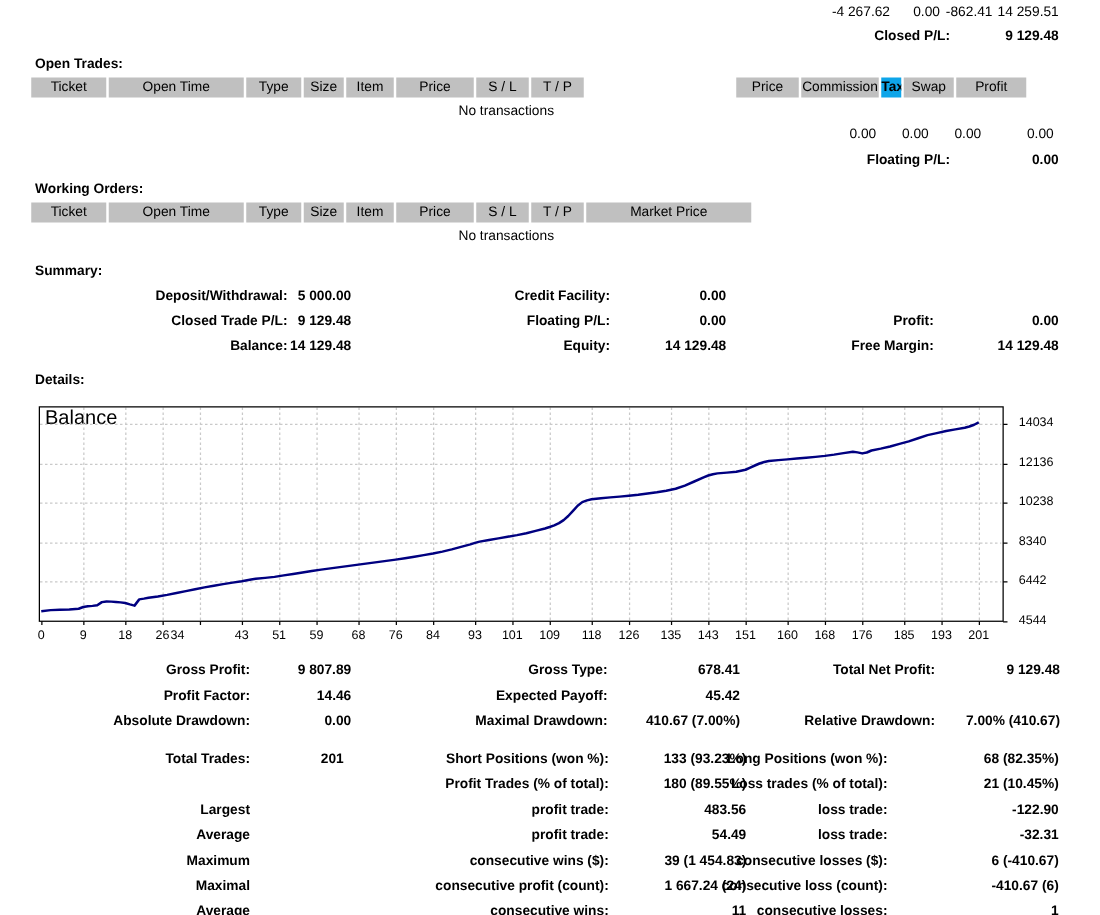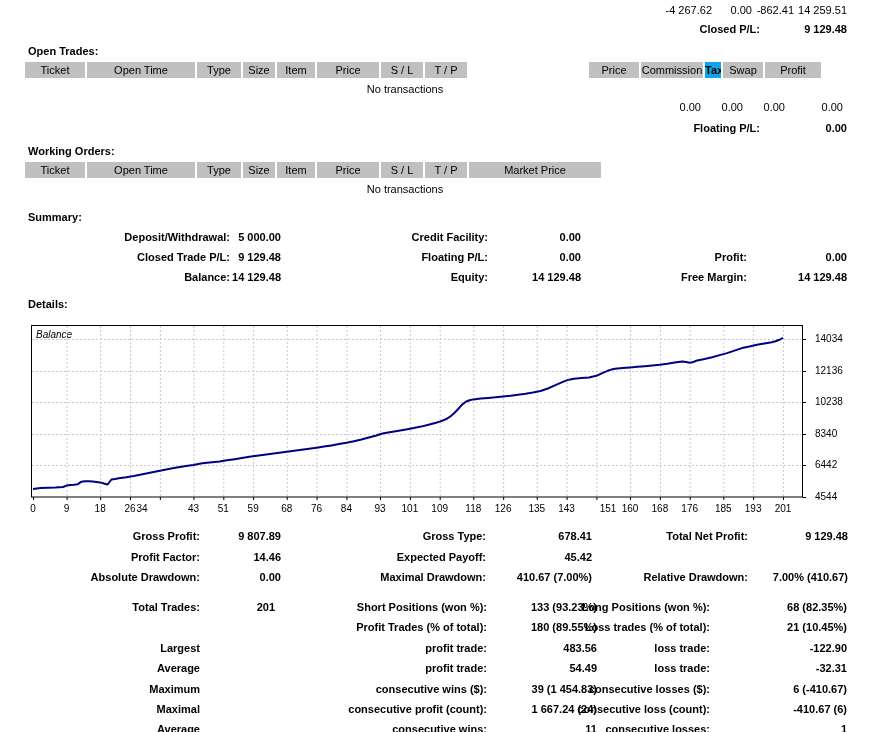--- a/index.html
+++ b/index.html
@@ -8,21 +8,21 @@
   .abs{position:absolute;white-space:nowrap;line-height:13px;}
   .b{font-weight:bold;}
   .heading{font-weight:bold;}
   .hrow{position:absolute;display:flex;}
   .hcell{height:16px;line-height:16px;text-align:center;background:#c0c0c0;margin-right:2px;
          overflow:hidden;font-size:11px;}
   .hcell.gap{background:transparent;}
   .notrans{position:absolute;left:25px;width:760px;text-align:center;line-height:13px;}
   .xlab,.ylab{position:absolute;font-size:10px;line-height:11px;white-space:nowrap;}
   .xlab{width:40px;text-align:center;}
-  #chart-title{position:absolute;font-size:10px;line-height:11px;font-style:italic;}
+  #chart-title{position:absolute;font-size:16px;line-height:11px;}
   svg{position:absolute;overflow:visible;}
 </style>
 </head>
 <body>
 
 <div id="page">
 
   <div id="top-totals">
       <span class="abs" style="top: 4px; right: 168px;">-4 267.62</span>
       <span class="abs" style="top: 4px; right: 128px;">0.00</span>
@@ -172,21 +172,21 @@
       <span class="xlab" style="left: 266.731px; top: 503px;">68</span>
       <span class="xlab" style="left: 296.582px; top: 503px;">76</span>
       <span class="xlab" style="left: 326.433px; top: 503px;">84</span>
       <span class="xlab" style="left: 360.015px; top: 503px;">93</span>
       <span class="xlab" style="left: 389.866px; top: 503px;">101</span>
       <span class="xlab" style="left: 419.716px; top: 503px;">109</span>
       <span class="xlab" style="left: 453.299px; top: 503px;">118</span>
       <span class="xlab" style="left: 483.149px; top: 503px;">126</span>
       <span class="xlab" style="left: 516.731px; top: 503px;">135</span>
       <span class="xlab" style="left: 546.582px; top: 503px;">143</span>
-      <span class="xlab" style="left: 576.433px; top: 503px; text-align: right;">151</span>
+      <span class="xlab" style="left: 576.433px; top: 503px;">151</span>
       <span class="xlab" style="left: 610.015px; top: 503px;">160</span>
       <span class="xlab" style="left: 639.866px; top: 503px;">168</span>
       <span class="xlab" style="left: 669.716px; top: 503px;">176</span>
       <span class="xlab" style="left: 703.299px; top: 503px;">185</span>
       <span class="xlab" style="left: 733.149px; top: 503px;">193</span>
       <span class="xlab" style="left: 763px; top: 503px;">201</span>
       <span class="ylab" style="left: 815px; top: 490.5px;">4544</span>
       <span class="ylab" style="left: 815px; top: 459.09px;">6442</span>
       <span class="ylab" style="left: 815px; top: 427.68px;">8340</span>
       <span class="ylab" style="left: 815px; top: 396.27px;">10238</span>

